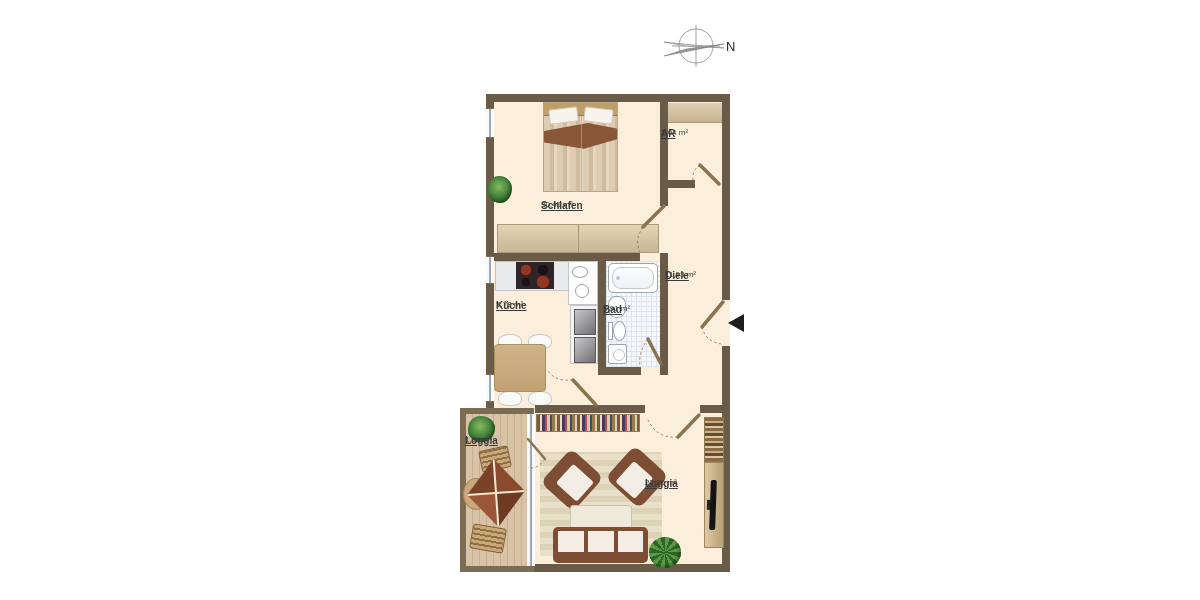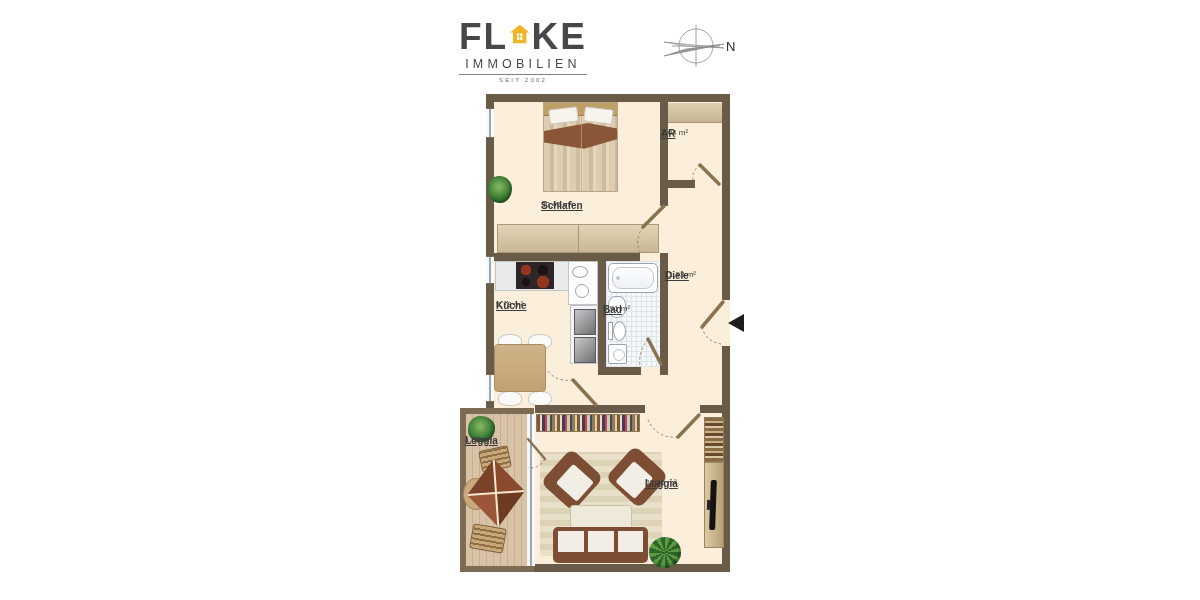--- a/index.html
+++ b/index.html
@@ -118,35 +118,20 @@
   .room-label .ra{font-size:8px;line-height:1.2;}
   .lab-schlafen{left:83px;top:112px;} .lab-ar{left:203px;top:40px;} .lab-diele{left:207px;top:182px;}
   .lab-kueche{left:38px;top:212px;} .lab-bad{left:145px;top:216px;} .lab-loggia{left:7px;top:347px;}
   .lab-wohnen{left:187px;top:390px;}
 </style>
 </head>
 <body>
 
 <div class="stage">
 
-  <div class="logo">
-    <div class="logo-row">
-      <span>FL</span>
-      <svg class="logo-house" viewBox="0 0 36 34">
-        <path d="M18 0 L36 14 L30.5 14 L30.5 34 L5.5 34 L5.5 14 L0 14 Z" fill="#f0b42a"></path>
-        <rect x="13" y="16" width="10" height="12" fill="#ffffff"></rect>
-        <rect x="17.2" y="16" width="1.6" height="12" fill="#f0b42a"></rect>
-        <rect x="13" y="21" width="10" height="1.6" fill="#f0b42a"></rect>
-      </svg>
-      <span>KE</span>
-    </div>
-    <div class="logo-sub">IMMOBILIEN</div>
-    <div class="logo-line"></div>
-    <div class="logo-since">SEIT 2002</div>
-  </div>
 
   <svg class="compass" width="84" height="68">
     <circle cx="38" cy="34" r="17" fill="none" stroke="#a0a0a0" stroke-width="1"></circle>
     <line x1="38" y1="13" x2="38" y2="55" stroke="#a0a0a0" stroke-width="1"></line>
     <line x1="14" y1="34" x2="62" y2="34" stroke="#a0a0a0" stroke-width="1"></line>
     <polygon points="6,44 66,32 28,37" fill="#9a9a9a" stroke="#6a6a6a" stroke-width="0.5"></polygon>
     <polygon points="6,30 66,36 28,34" fill="#d8d8d8" stroke="#6a6a6a" stroke-width="0.5"></polygon>
     <text x="68" y="39" font-size="13" fill="#2a2a2a">N</text>
   </svg>
 

